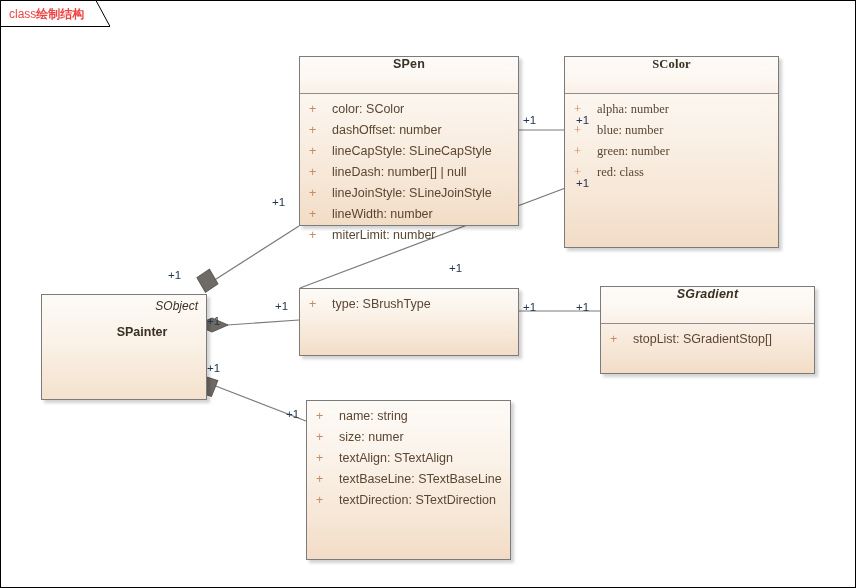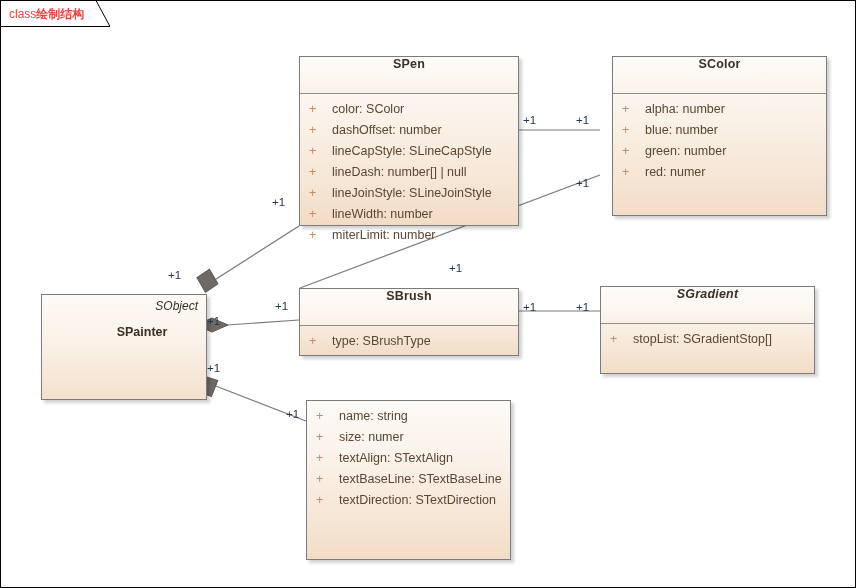--- a/index.html
+++ b/index.html
@@ -197,53 +197,50 @@
         <span class="attr-vis">+</span>
         <span class="attr-text">lineWidth: number</span>
       </div>
       <div class="attr-row">
         <span class="attr-vis">+</span>
         <span class="attr-text">miterLimit: number</span>
       </div>
     </div>
   </div>
 
-  <div class="uml-class" id="cls-scolor" style="left:612px; top:56px; width:215px; height:160px;">
+  <div class="uml-class" id="cls-scolor" style="left:564px; top:56px; width:215px; height:192px;font-family:Liberation Serif, serif;">
     <div class="hdr">
       <span class="cls-name">SColor</span>
     </div>
     <div class="body">
       <div class="attr-row">
         <span class="attr-vis">+</span>
         <span class="attr-text">alpha: number</span>
       </div>
       <div class="attr-row">
         <span class="attr-vis">+</span>
         <span class="attr-text">blue: number</span>
       </div>
       <div class="attr-row">
         <span class="attr-vis">+</span>
         <span class="attr-text">green: number</span>
       </div>
       <div class="attr-row">
         <span class="attr-vis">+</span>
-        <span class="attr-text">red: numer</span>
+        <span class="attr-text">red: class</span>
       </div>
     </div>
   </div>
 
   <div class="uml-class plain" id="cls-spainter" style="left:41px; top:294px; width:166px; height:106px;">
     <span class="stereotype">SObject</span>
     <span class="plain-name">SPainter</span>
   </div>
 
   <div class="uml-class" id="cls-sbrush" style="left:299px; top:288px; width:220px; height:68px;">
-    <div class="hdr">
-      <span class="cls-name">SBrush</span>
-    </div>
     <div class="body">
       <div class="attr-row">
         <span class="attr-vis">+</span>
         <span class="attr-text">type: SBrushType</span>
       </div>
     </div>
   </div>
 
   <div class="uml-class abstract" id="cls-sgradient" style="left:600px; top:286px; width:215px; height:88px;">
     <div class="hdr">

